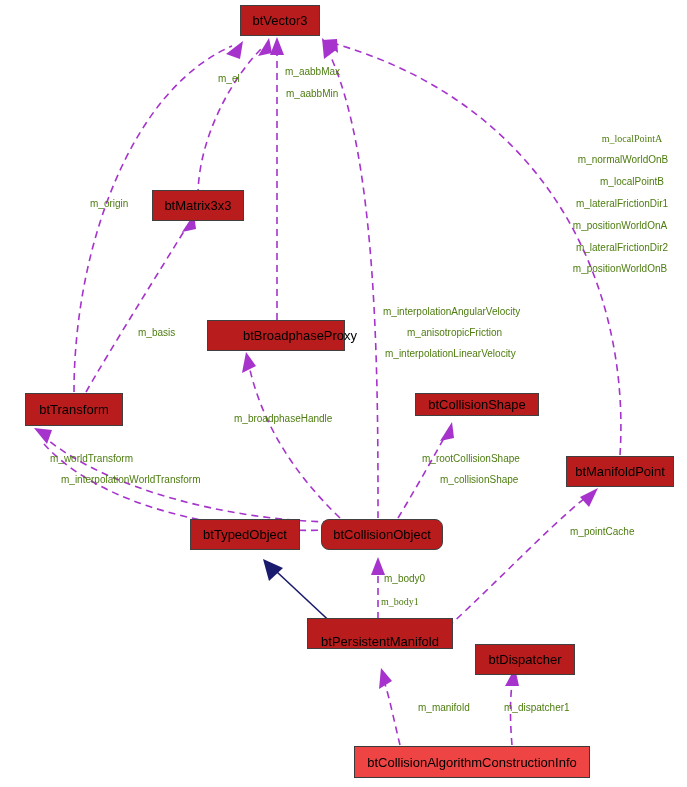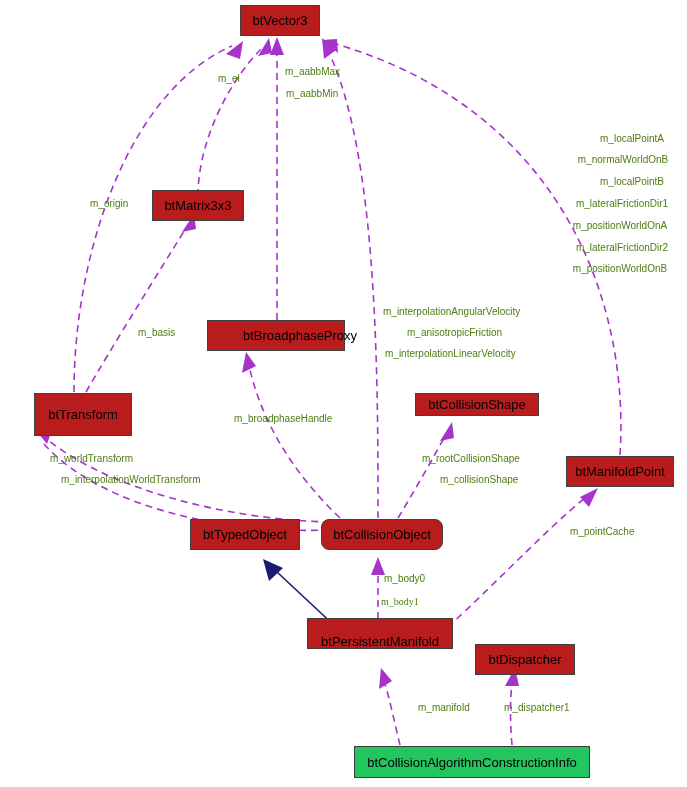--- a/index.html
+++ b/index.html
@@ -28,21 +28,21 @@
     background: #b91c1c;
     display: flex;
     align-items: center;
     justify-content: center;
     font-size: 13px;
     color: #000000;
     white-space: nowrap;
     line-height: 1;
   }
   .node-box.root {
-    background: #22c55e;
+    background: #ef4444;
     border: 1px solid #3a3a3a;
   }
   .edge-label {
     position: absolute;
     font-size: 10px;
     color: #4d7c0f;
     white-space: nowrap;
     line-height: 15.5px;
     text-align: center;
   }
@@ -115,21 +115,21 @@
 </div>
 
 <div class="node-box" style="left:152px; top:190px; width:92px; height:31px;">
   <span>btMatrix3x3</span>
 </div>
 
 <div class="node-box" style="left:207px; top:320px; width:138px; height:31px;padding-left:48px;">
   <span>btBroadphaseProxy</span>
 </div>
 
-<div class="node-box" style="left:34px; top:393px; width:98px; height:43px;">
+<div class="node-box" style="left:25px; top:393px; width:98px; height:33px;">
   <span>btTransform</span>
 </div>
 
 <div class="node-box" style="left:415px; top:393px; width:124px; height:23px;">
   <span>btCollisionShape</span>
 </div>
 
 <div class="node-box" style="left:566px; top:456px; width:108px; height:31px;">
   <span>btManifoldPoint</span>
 </div>
@@ -180,21 +180,21 @@
 <div class="edge-label" style="left:383px; top:304px;">
   <span>m_interpolationAngularVelocity</span>
 </div>
 <div class="edge-label" style="left:407px; top:325px;">
   <span>m_anisotropicFriction</span>
 </div>
 <div class="edge-label" style="left:385px; top:346px;">
   <span>m_interpolationLinearVelocity</span>
 </div>
 
-<div class="edge-label" style="left:578px; top:131px; width:108px; text-align:center;">
+<div class="edge-label" style="left:578px; top:131px; width:108px; text-align:center;font-family:Liberation Serif, serif;">
   <span>m_localPointA</span>
 </div>
 <div class="edge-label" style="left:560px; top:152px; width:126px; text-align:center;">
   <span>m_normalWorldOnB</span>
 </div>
 <div class="edge-label" style="left:578px; top:174px; width:108px; text-align:center;">
   <span>m_localPointB</span>
 </div>
 <div class="edge-label" style="left:558px; top:196px; width:128px; text-align:center;">
   <span>m_lateralFrictionDir1</span>

